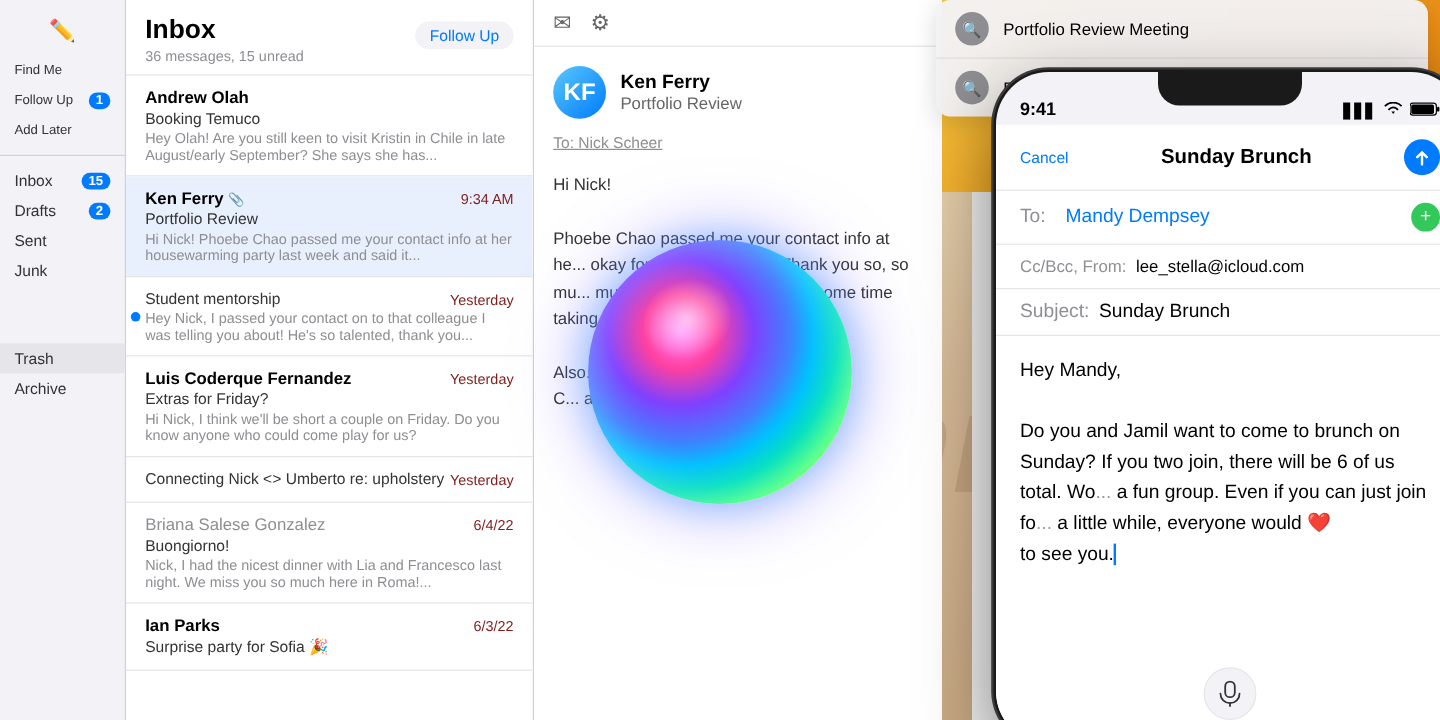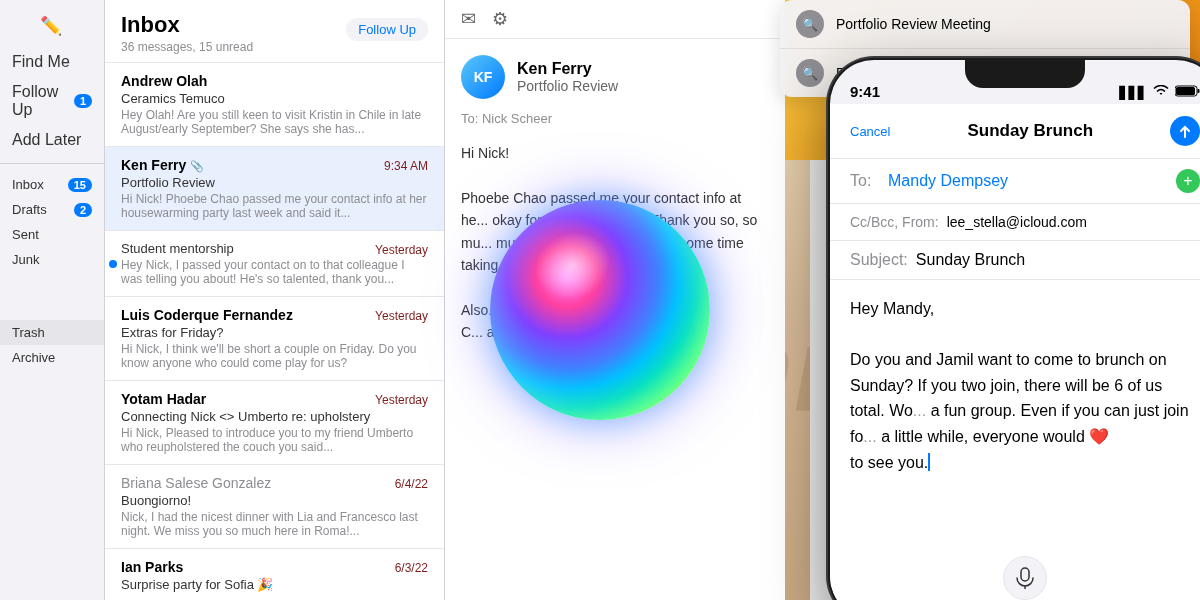--- a/index.html
+++ b/index.html
@@ -131,21 +131,21 @@
     }
     .sidebar-badge {
       background: #007aff;
       color: white;
       border-radius: 10px;
       padding: 1px 6px;
       font-size: 11px;
       font-weight: 600;
     }
     .sidebar-label {
-      font-size: 16px;
+      font-size: 11px;
       color: #333;
     }
     .sidebar-section {
       margin-top: 8px;
       border-top: 1px solid #d1d1d6;
       padding-top: 8px;
     }
     .sidebar-item-row {
       display: flex;
       align-items: center;
@@ -277,37 +277,38 @@
     }
     .sender-avatar {
       width: 44px;
       height: 44px;
       border-radius: 50%;
       background: linear-gradient(135deg, #5ac8fa, #007aff);
       display: flex;
       align-items: center;
       justify-content: center;
       color: white;
-      font-size: 14px;
+      font-size: 20px;
       font-weight: 600;
       flex-shrink: 0;
     }
     .detail-sender-name {
       font-size: 16px;
       font-weight: 600;
       color: #000;
     }
     .detail-subject {
       font-size: 14px;
       color: #666;
     }
     .detail-to {
       font-size: 13px;
       color: #8e8e93;
       margin-bottom: 16px;
+      text-decoration: underline;
     }
     .detail-body-text {
       font-size: 14px;
       color: #333;
       line-height: 1.6;
     }
 
     
     .siri-sphere {
       position: absolute;
@@ -604,21 +605,21 @@
 
 <div class="mail-list">
   <div class="mail-list-header" style="position:relative;">
     <div class="inbox-title">Inbox</div>
     <div class="inbox-subtitle">36 messages, 15 unread</div>
     <button class="follow-up-btn">Follow Up</button>
   </div>
 
   <div class="email-item">
     <div class="email-sender">Andrew Olah</div>
-    <div class="email-subject">Ceramics Temuco</div>
+    <div class="email-subject">Booking Temuco</div>
     <div class="email-preview">Hey Olah! Are you still keen to visit Kristin in Chile in late August/early September? She says she has...</div>
   </div>
 
   <div class="email-item selected" style="position:relative;">
     <span class="email-time">9:34 AM</span>
     <div class="email-sender">Ken Ferry <span class="attachment-icon">📎</span></div>
     <div class="email-subject">Portfolio Review</div>
     <div class="email-preview">Hi Nick! Phoebe Chao passed me your contact info at her housewarming party last week and said it...</div>
   </div>
 
@@ -631,23 +632,21 @@
 
   <div class="email-item" style="position:relative;">
     <span class="email-time">Yesterday</span>
     <div class="email-sender">Luis Coderque Fernandez</div>
     <div class="email-subject">Extras for Friday?</div>
     <div class="email-preview">Hi Nick, I think we'll be short a couple on Friday. Do you know anyone who could come play for us?</div>
   </div>
 
   <div class="email-item" style="position:relative;">
     <span class="email-time">Yesterday</span>
-    <div class="email-sender">Yotam Hadar</div>
     <div class="email-subject">Connecting Nick &lt;&gt; Umberto re: upholstery</div>
-    <div class="email-preview">Hi Nick, Pleased to introduce you to my friend Umberto who reupholstered the couch you said...</div>
   </div>
 
   <div class="email-item" style="position:relative;">
     <span class="email-time">6/4/22</span>
     <div class="email-sender" style="color:#8e8e93;font-weight:400;">Briana Salese Gonzalez</div>
     <div class="email-subject">Buongiorno!</div>
     <div class="email-preview">Nick, I had the nicest dinner with Lia and Francesco last night. We miss you so much here in Roma!...</div>
   </div>
 
   <div class="email-item" style="position:relative;">

